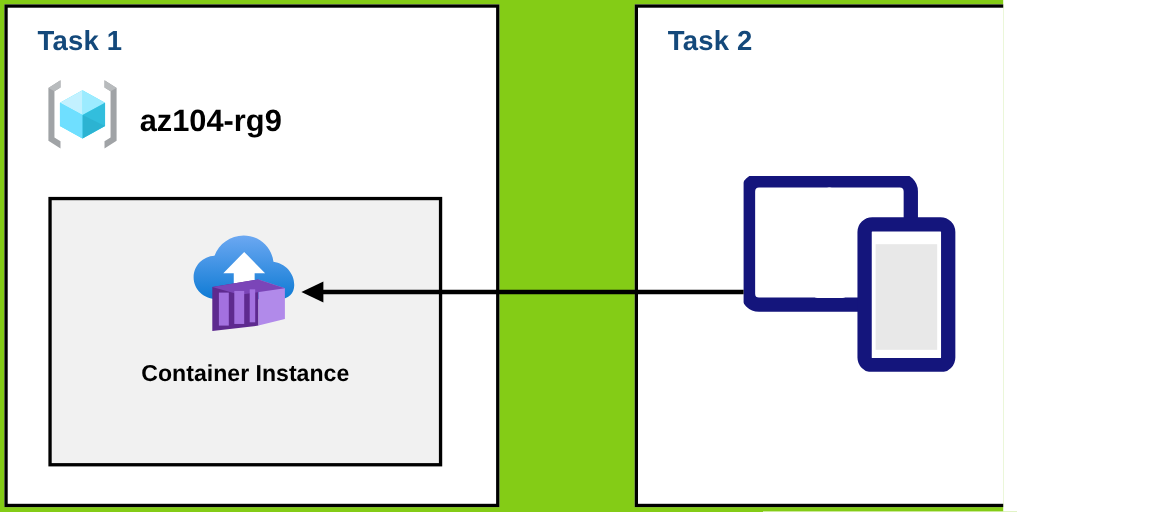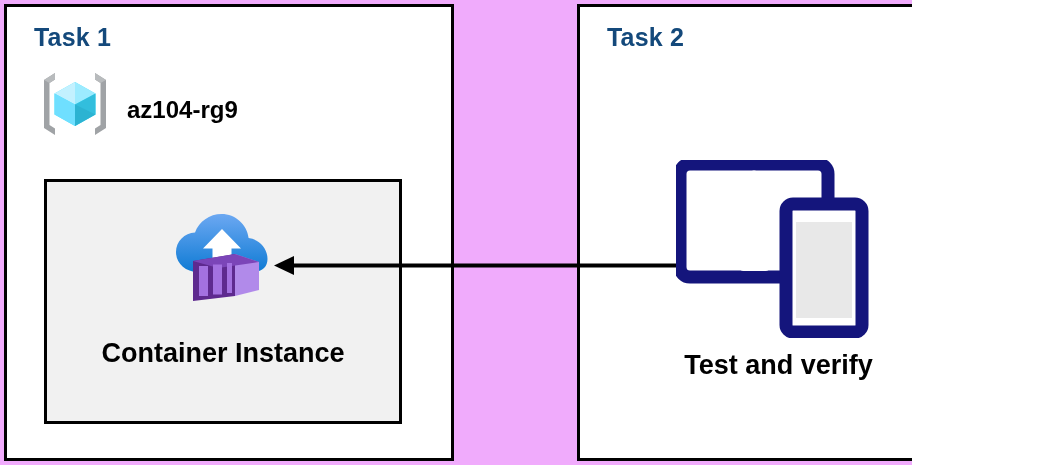--- a/index.html
+++ b/index.html
@@ -7,21 +7,21 @@
     padding: 0;
     background: #ffffff;
   }
   body {
     font-family: "Liberation Sans", sans-serif;
   }
   #canvas {
     position: relative;
     width: 912px;
     height: 465px;
-    background: #f0abfc;
+    background: #84cc16;
     overflow: hidden;
   }
 
   
   .panel {
     position: absolute;
     box-sizing: border-box;
     background: #ffffff;
     border: 3px solid #000000;
   }
@@ -57,21 +57,21 @@
     display: flex;
     align-items: center;
     gap: 14px;
   }
   #rg-icon {
     width: 76px;
     height: 76px;
     display: block;
   }
   #rg-label {
-    font-size: 24px;
+    font-size: 28px;
     font-weight: bold;
     color: #000000;
     white-space: nowrap;
     margin-top: 12px;
   }
 
   
   #aci-box {
     position: absolute;
     box-sizing: border-box;
@@ -88,23 +88,23 @@
     transform: translateX(-50%);
     top: 26px;
     width: 100px;
     height: 95px;
     display: block;
   }
   #aci-label {
     position: absolute;
     left: 0;
     right: 0;
-    top: 156px;
+    top: 146px;
     text-align: center;
-    font-size: 27px;
+    font-size: 21px;
     font-weight: bold;
     color: #000000;
     white-space: nowrap;
   }
 
   
   #devices-icon {
     position: absolute;
     left: 676px;
     top: 160px;
@@ -200,20 +200,19 @@
 
     <rect x="64" y="104" width="29" height="7" rx="3.5" ry="3.5" fill="#ffffff"></rect>
 
     <rect x="110" y="44" width="76" height="128" rx="7" ry="7" fill="#ffffff" stroke="#14157c" stroke-width="13"></rect>
 
     <rect x="120" y="62" width="56" height="96" fill="#e8e8e8"></rect>
 
     <rect x="133" y="52" width="17" height="6" rx="3" ry="3" fill="#ffffff"></rect>
   </svg>
 
-  <div id="devices-label">Test and verify</div>
 
   <svg id="connector" viewBox="0 0 410 32">
     <line x1="18" y1="15.5" x2="406" y2="15.5" stroke="#000000" stroke-width="4"></line>
     <polygon points="4,15.5 24,6 24,25" fill="#000000"></polygon>
   </svg>
 
 </div>
 
 </body></html>

